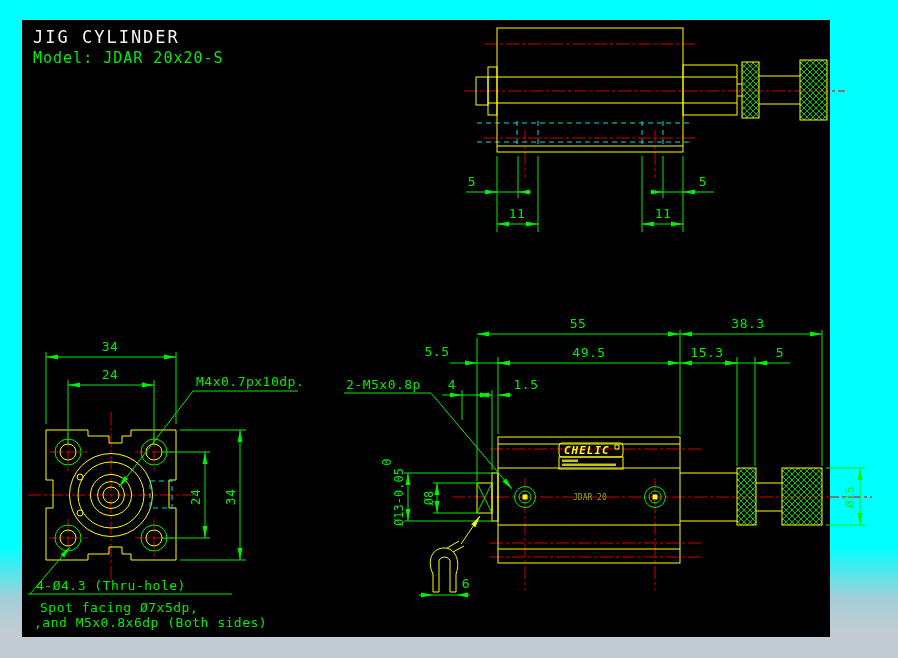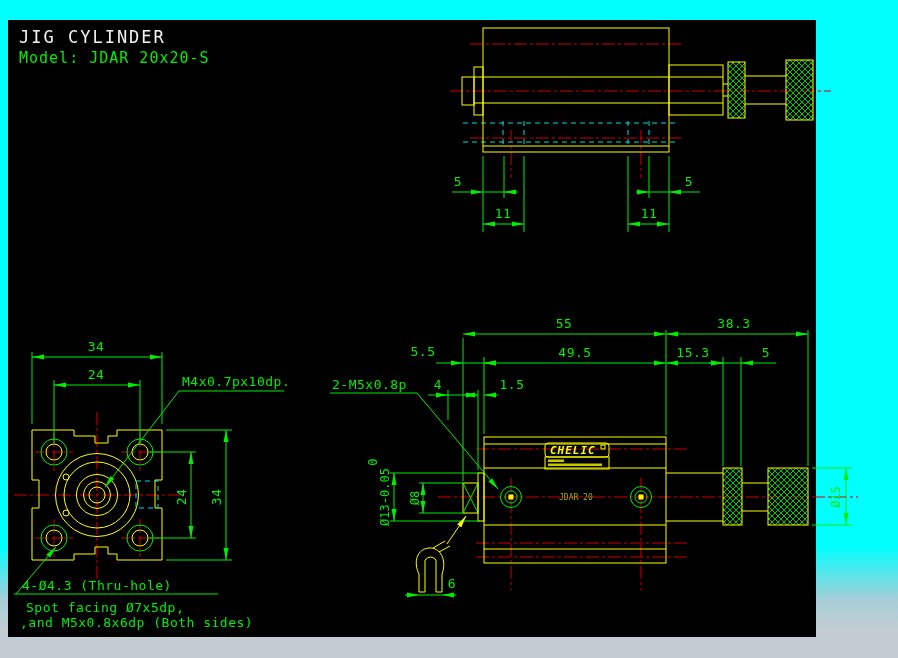--- a/index.html
+++ b/index.html
@@ -1,19 +1,19 @@
 <!DOCTYPE html>
 <html><head>
 <meta charset="utf-8">
 <style>
   html,body{margin:0;padding:0;background:#c3ccd2;}
   .screen{position:relative;width:898px;height:658px;overflow:hidden;
     background:linear-gradient(180deg,#00ffff 0%,#00ffff 83%,#a5ced8 91%,#c3ccd2 96%,#c3ccd2 100%);
     font-family:"DejaVu Sans Mono",monospace;}
-  .canvas{position:absolute;left:8px;top:20px;width:808px;height:617px;background:#000;}
+  .canvas{position:absolute;left:22px;top:20px;width:808px;height:617px;background:#000;}
   svg{display:block;}
   .yellow{stroke:#ffff00;fill:none;stroke-width:1;}
   .green{stroke:#00ee00;fill:none;stroke-width:1;}
   .red{stroke:#d00000;fill:none;stroke-width:1;stroke-dasharray:13 3 3 3;}
   .redsolidish{stroke:#d00000;fill:none;stroke-width:1;stroke-dasharray:9 3 2 3;}
   .cyanh{stroke:#00dddd;fill:none;stroke-width:1;stroke-dasharray:5 4;}
   text{stroke:none;}
   .t-title{font-size:17px;fill:#f2f2f2;letter-spacing:2px;}
   .t-model{font-size:15px;fill:#00ee00;letter-spacing:1px;}
   .dim{font-size:13px;fill:#00ee00;letter-spacing:0.5px;}

